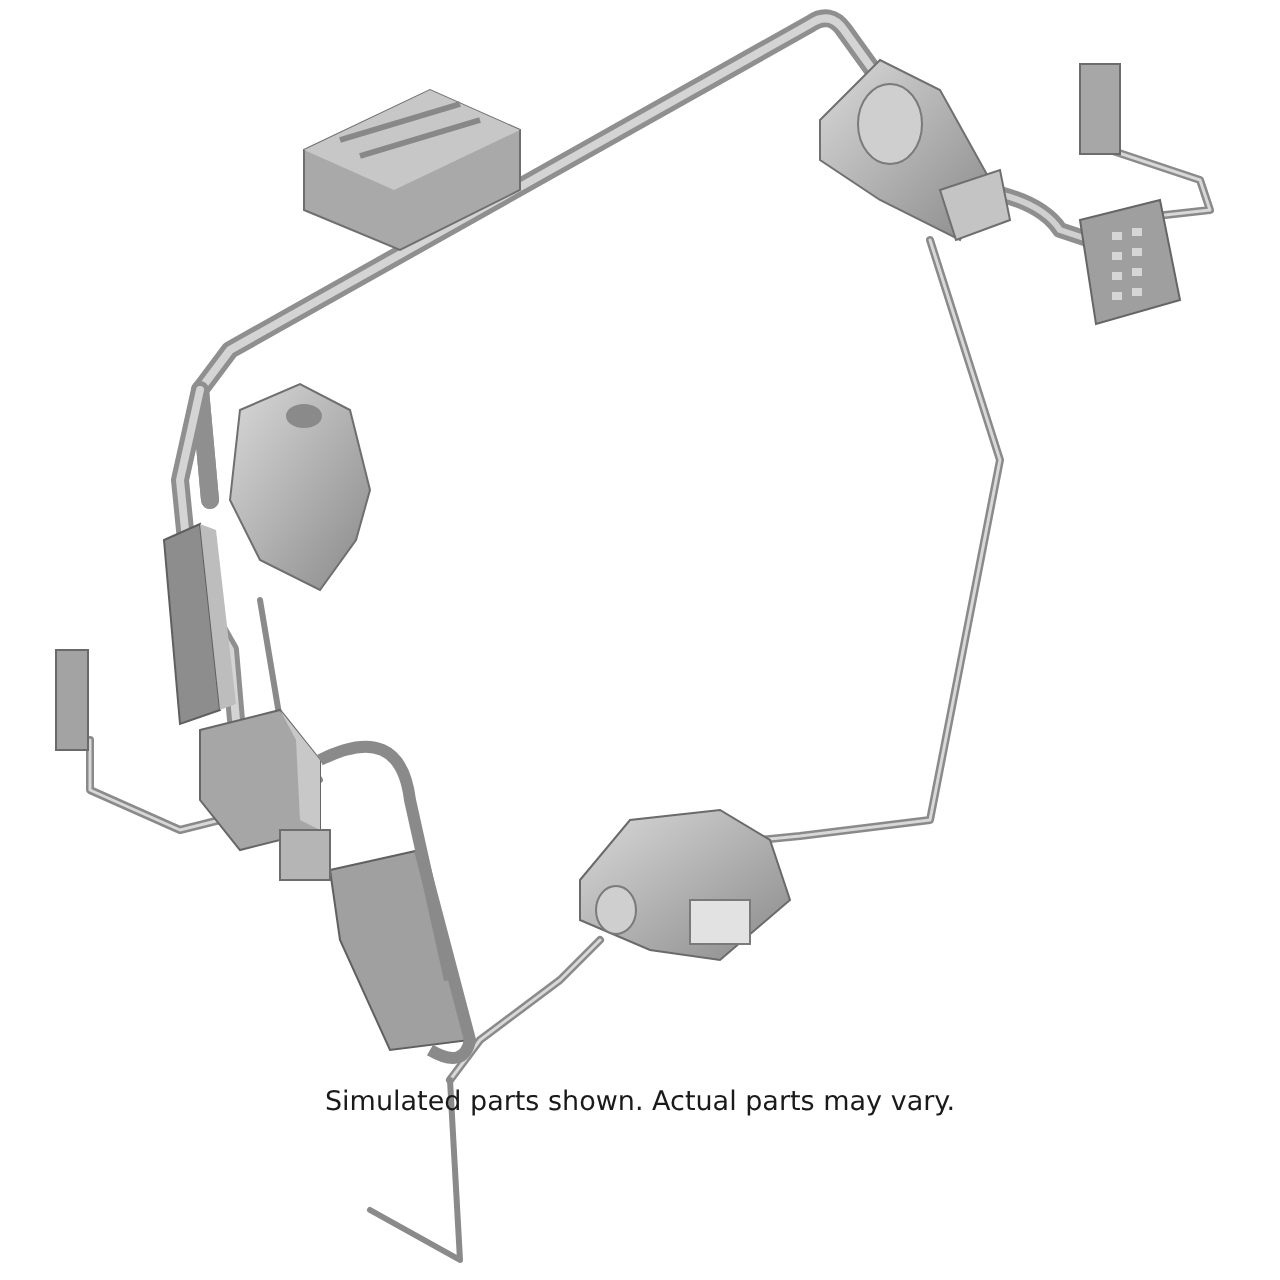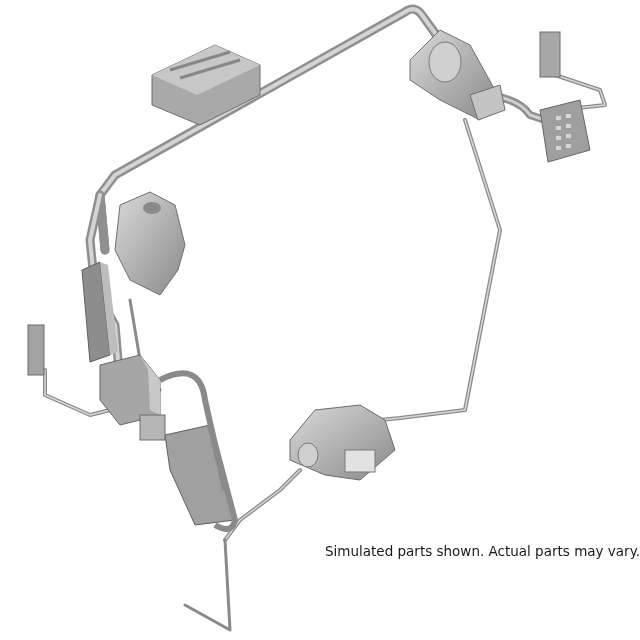--- a/index.html
+++ b/index.html
@@ -1,20 +1,20 @@
 <!DOCTYPE html>
 <html><head>
   <meta charset="utf-8">
   <style>
     html, body { margin: 0; padding: 0; background: #ffffff; }
     body { width: 640px; height: 640px; position: relative; overflow: hidden; }
     .illustration { position: absolute; left: 0; top: 0; width: 640px; height: 640px; }
     .caption {
       position: absolute; left: 0; width: 640px; top: 543px;
-      text-align: right;
+      text-align: center;
       font-family: "DejaVu Sans", sans-serif;
       font-size: 13.5px; color: #1a1a1a; letter-spacing: 0px;
     }
   </style>
 </head>
 <body>
 
 <div class="illustration">
   <svg width="640" height="640" viewBox="0 0 640 640" xmlns="http://www.w3.org/2000/svg">
     <defs>

